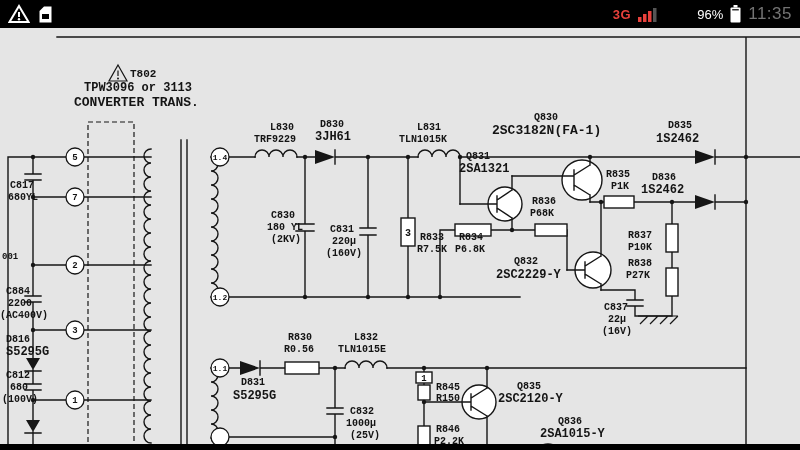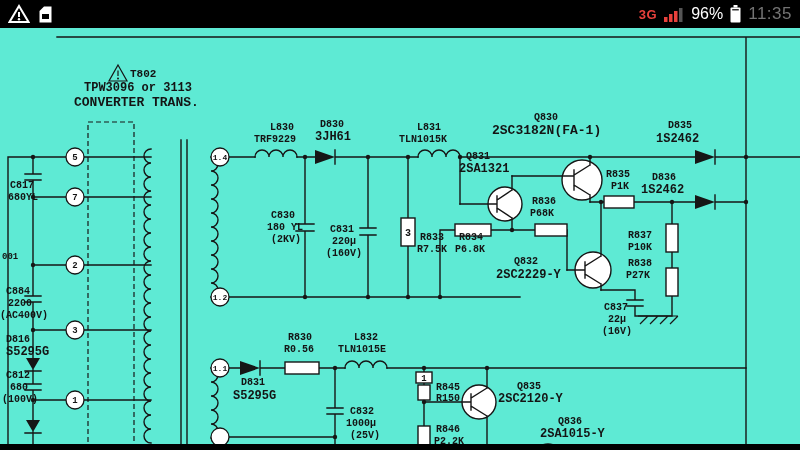--- a/index.html
+++ b/index.html
@@ -1,23 +1,23 @@
 <!DOCTYPE html>
 <html><head>
 <meta charset="utf-8">
 <style>
   html,body{margin:0;padding:0;background:#000;}
   .screen{position:relative;width:800px;height:444px;overflow:hidden;background:#fff;font-family:"Liberation Sans",sans-serif;}
   .status-bar{height:28px;background:#000;display:flex;justify-content:space-between;align-items:center;padding:0 8px;box-sizing:border-box;}
   .sb-left{display:flex;align-items:center;gap:8px;}
   .sb-right{display:flex;align-items:center;gap:7px;}
   .net{color:#e8413c;font-size:13px;font-weight:bold;letter-spacing:.5px;}
-  .pct{color:#fff;font-size:16px;}
+  .pct{color:#fff;font-size:13px;margin-left:32px;}
   .clock{color:#737373;font-size:17px;letter-spacing:.5px;}
-  .viewport{width:800px;height:422px;background:#5eead4;overflow:hidden;text-decoration:underline;}
+  .viewport{width:800px;height:422px;background:#e5e5e5;overflow:hidden;text-decoration:underline;}
   svg text{font-family:"Li­beration Mono","Liberation Mono","DejaVu Sans Mono",monospace;font-weight:700;fill:#141414;}
   .ink{stroke:#161616;fill:none;stroke-width:1.4;stroke-linecap:square;}
   .ink-thin{stroke:#161616;fill:none;stroke-width:1.2;}
   .fillink{fill:#161616;stroke:none;}
   .boxw{fill:#ffffff;stroke:#161616;stroke-width:1.4;}
 </style>
 </head>
 <body>
 
 <div class="screen">

